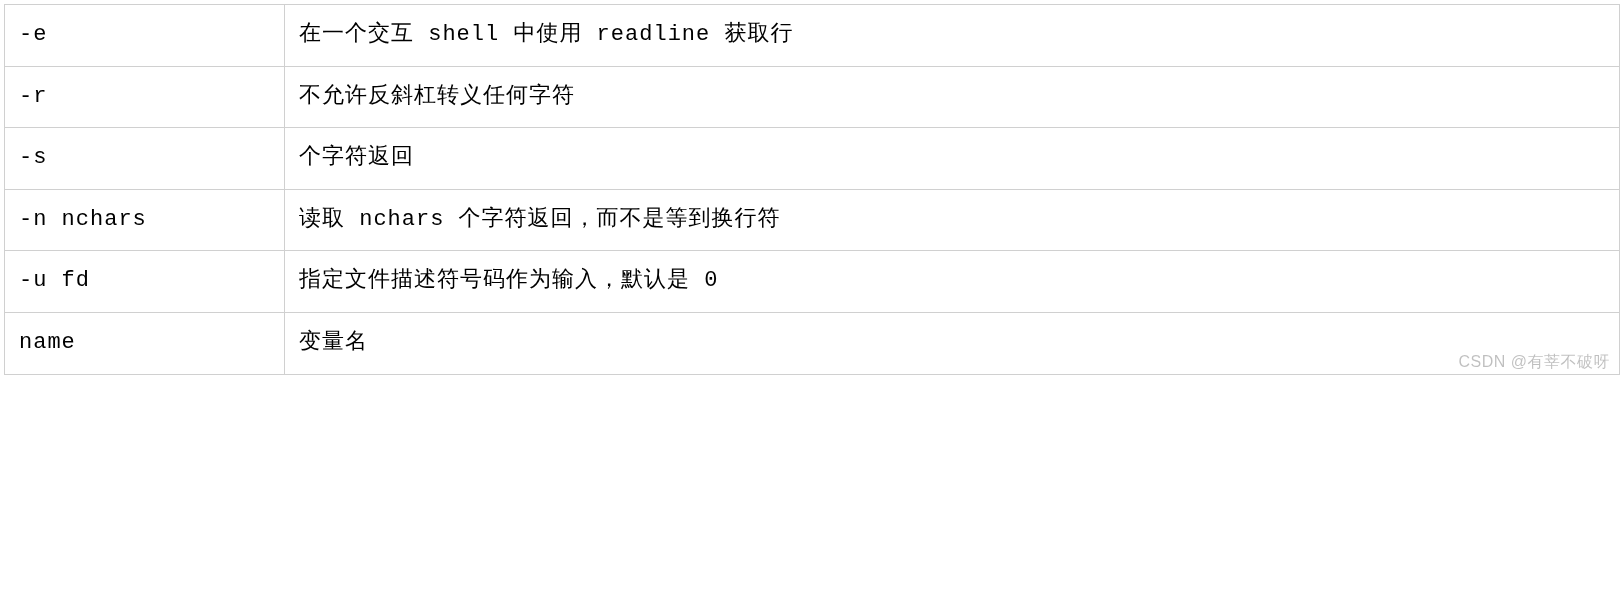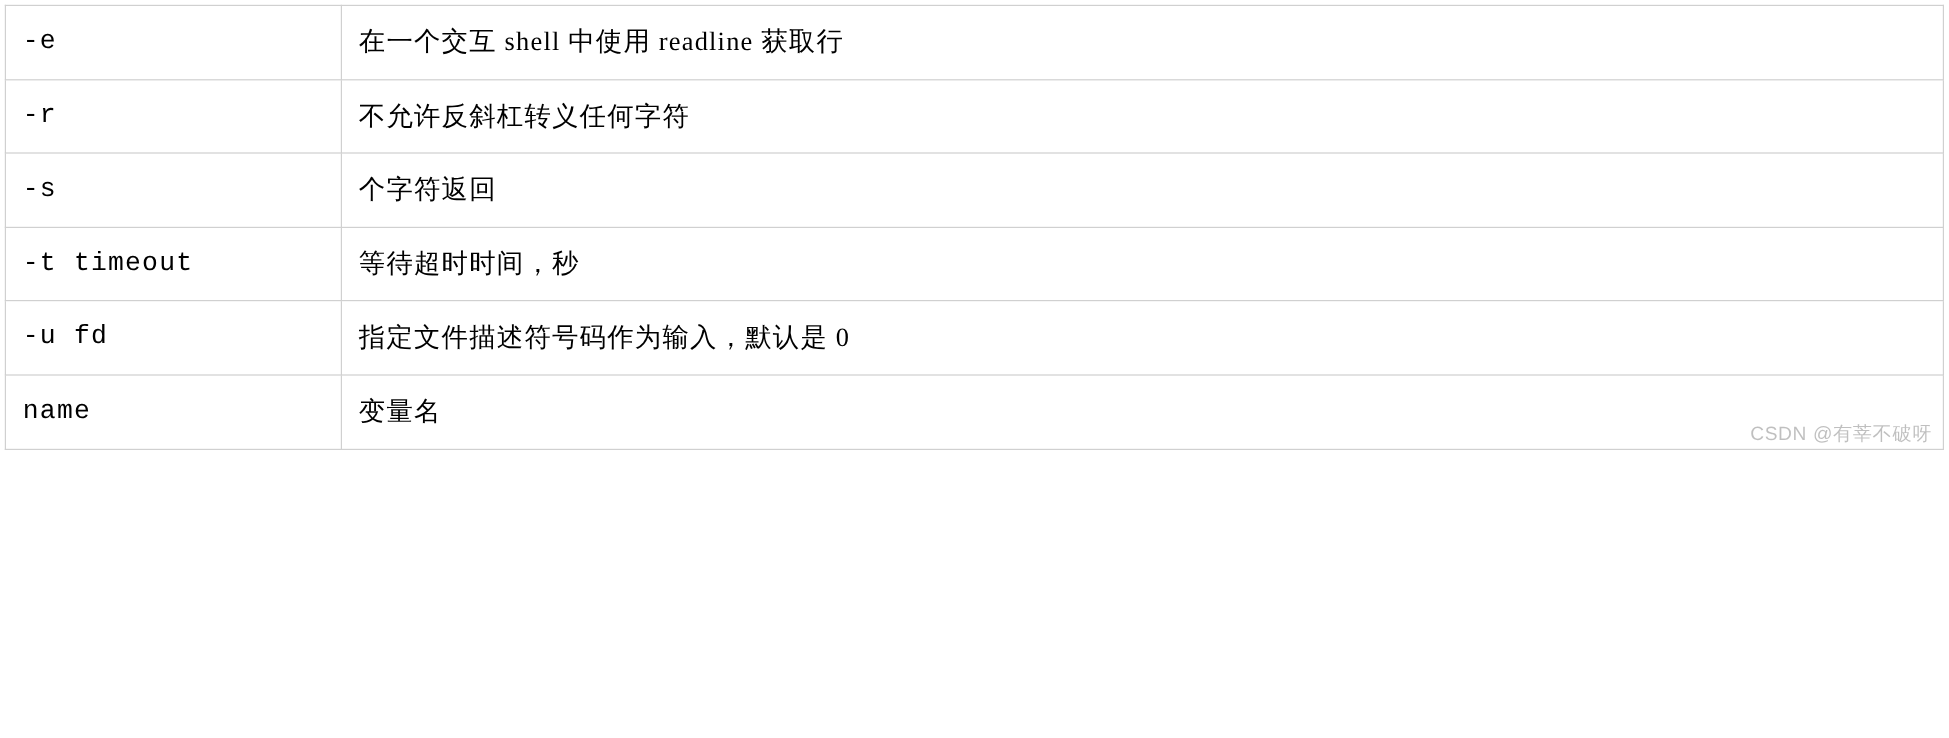--- a/index.html
+++ b/index.html
@@ -27,21 +27,21 @@
       vertical-align: middle;
       line-height: 1.3;
       letter-spacing: 1px;
     }
     td.option {
       width: 280px;
       font-family: "Courier New", "SimSun", monospace;
       white-space: pre;
     }
     td.description {
-      font-family: Liberation Serif, serif;
+      font-family: Liberation Mono, monospace;
       margin-left: 28px;
     }
     .watermark {
       position: absolute;
       bottom: 6px;
       right: 14px;
       font-size: 16px;
       color: rgba(0,0,0,0.25);
       font-family: "Microsoft YaHei", sans-serif;
       letter-spacing: 0.5px;
@@ -58,22 +58,22 @@
     </tr>
     <tr>
       <td class="option">-r</td>
       <td class="description">不允许反斜杠转义任何字符</td>
     </tr>
     <tr>
       <td class="option">-s</td>
       <td class="description">个字符返回</td>
     </tr>
     <tr>
-      <td class="option">-t timeout</td>
-      <td class="description">等待超时时间，秒</td>
+      <td class="option">-n nchars</td>
+      <td class="description">读取 nchars 个字符返回，而不是等到换行符</td>
     </tr>
     <tr>
       <td class="option">-u fd</td>
       <td class="description">指定文件描述符号码作为输入，默认是 0</td>
     </tr>
     <tr>
       <td class="option">name</td>
       <td class="description">变量名</td>
     </tr>
   </tbody>

